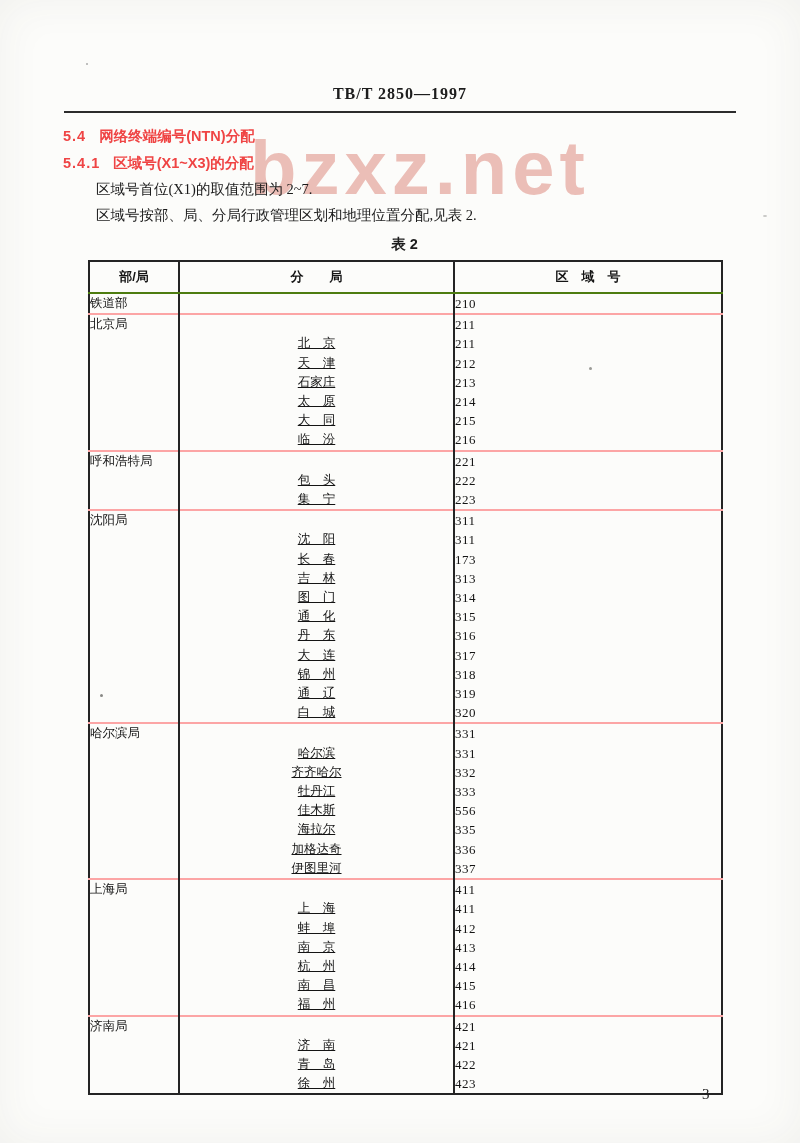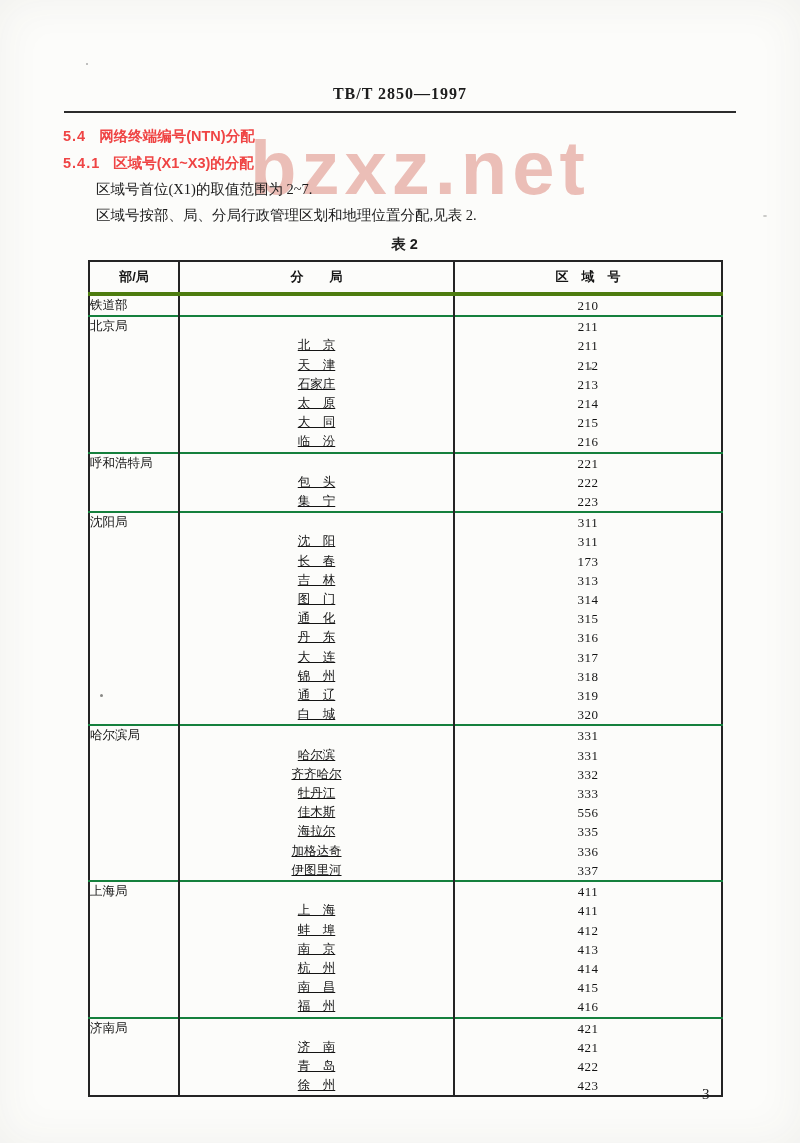--- a/index.html
+++ b/index.html
@@ -43,29 +43,29 @@
     font-size:14.5px; z-index:2;
   }
   table.area {
     position:absolute; left:88px; top:260px; width:633px; z-index:2;
     border-collapse:collapse; table-layout:fixed;
     border:2px solid #242424; font-size:12.5px; color:#141414;
   }
   table.area th {
     height:30px; padding:0; font-weight:600; text-align:center;
     font-family:"Liberation Sans", sans-serif; font-size:13px;
-    border-bottom:4px solid #4d7c0f;
+    border-bottom:2px solid #4d7c0f;
   }
   table.area td { height:19.2px; padding:0; line-height:19.2px; overflow:hidden; }
   table.area th + th, table.area td + td { border-left:2px solid #242424; }
-  table.area tr.group-first td { border-top:2px solid #15803d; }
+  table.area tr.group-first td { border-top:2px solid #fca5a5; }
   td.c1 { text-align:left; padding-left:10px; white-space:nowrap;margin-top:18px; }
   td.c2 { text-align:center;text-decoration:underline; }
-  td.c3 { text-align:center; font-size:13px; letter-spacing:0.5px;
-          font-family:"Liberation Serif", serif;border-radius:10px; }
+  td.c3 { font-size:13px; letter-spacing:0.5px;
+          font-family:"Liberation Serif", serif; }
   .page-number { position:absolute; top:1086px; left:702px; font-size:15px; z-index:2; }
   .speck { position:absolute; background:#4a4a46; border-radius:50%; z-index:2; }
   .sp1 { left:100px; top:694px; width:3px; height:3px; opacity:.65; }
   .sp2 { left:589px; top:367px; width:3px; height:3px; opacity:.55; }
   .sp3 { left:763px; top:215px; width:4px; height:2px; opacity:.30; }
   .sp4 { left:86px;  top:63px;  width:2px; height:2px; opacity:.45; }
 </style>
 </head>
 <body>
 

